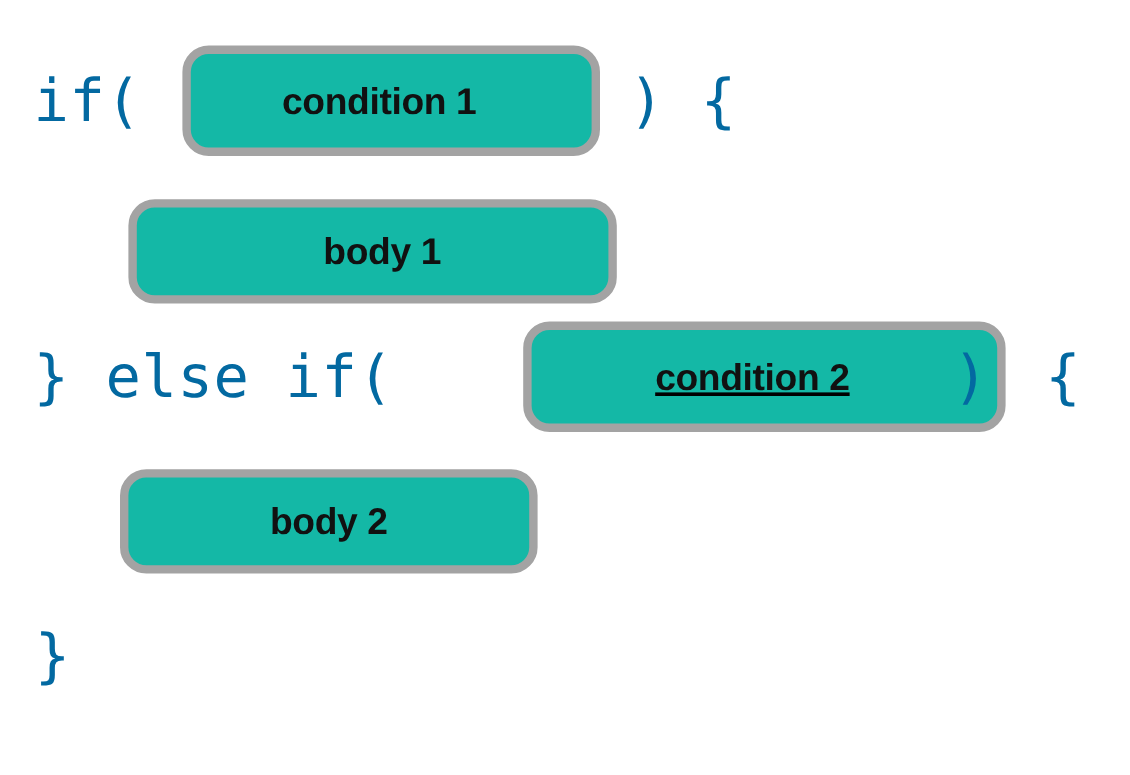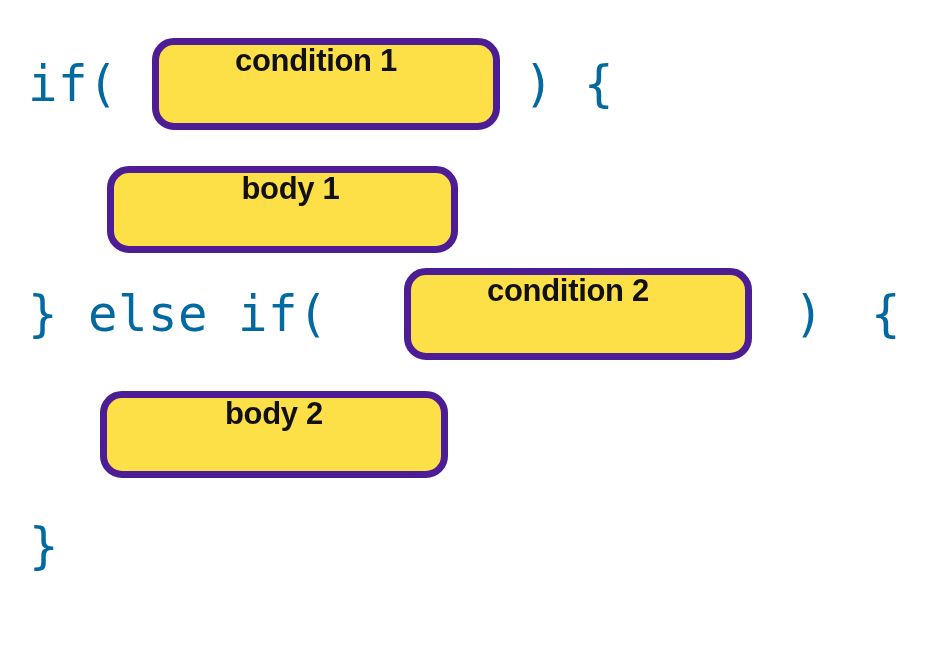--- a/index.html
+++ b/index.html
@@ -27,24 +27,25 @@
     line-height: 1;
     color: #0369a1;
     white-space: pre;
     letter-spacing: 0.5px;
   }
 
   
   .slot {
     position: absolute;
     box-sizing: border-box;
-    background: #fde047;
-    border: 7px solid #4c1d95;
+    background: #14b8a6;
+    border: 7px solid #a3a3a3;
     border-radius: 22px;
     display: flex;
+    align-items: center;
     justify-content: center;
   }
 
   .slot-label {
     font-family: "Liberation Sans", sans-serif;
     font-weight: bold;
     font-size: 31px;
     color: #111111;
     line-height: 1;
     white-space: nowrap;
@@ -65,27 +66,27 @@
 <div id="canvas">
 
   <div class="code" style="left:28px; top:60px;">if(</div>
 
   <div class="slot nudge-left" style="left:152px; top:38px; width:348px; height:92px;">
     <span class="slot-label">condition 1</span>
   </div>
 
   <div class="code" style="left:524px; top:60px;">) {</div>
 
-  <div class="slot nudge-left-sm" style="left:107px; top:166px; width:351px; height:87px;padding-left:28px;">
+  <div class="slot nudge-left-sm" style="left:107px; top:166px; width:407px; height:87px;padding-left:28px;">
     <span class="slot-label">body 1</span>
   </div>
 
   <div class="code" style="left:28px; top:290px;text-align:right;">} else if(</div>
 
-  <div class="slot nudge-left" style="left:404px; top:268px; width:348px; height:92px;">
+  <div class="slot nudge-left" style="left:436px; top:268px; width:402px; height:92px;text-decoration:underline;">
     <span class="slot-label">condition 2</span>
   </div>
 
   <div class="code" style="left:794px; top:290px; letter-spacing:9px;">) {</div>
 
   <div class="slot nudge-left-sm" style="left:100px; top:391px; width:348px; height:87px;padding-left:12px;">
     <span class="slot-label">body 2</span>
   </div>
 
   <div class="code" style="left:29px; top:522px;">}</div>

